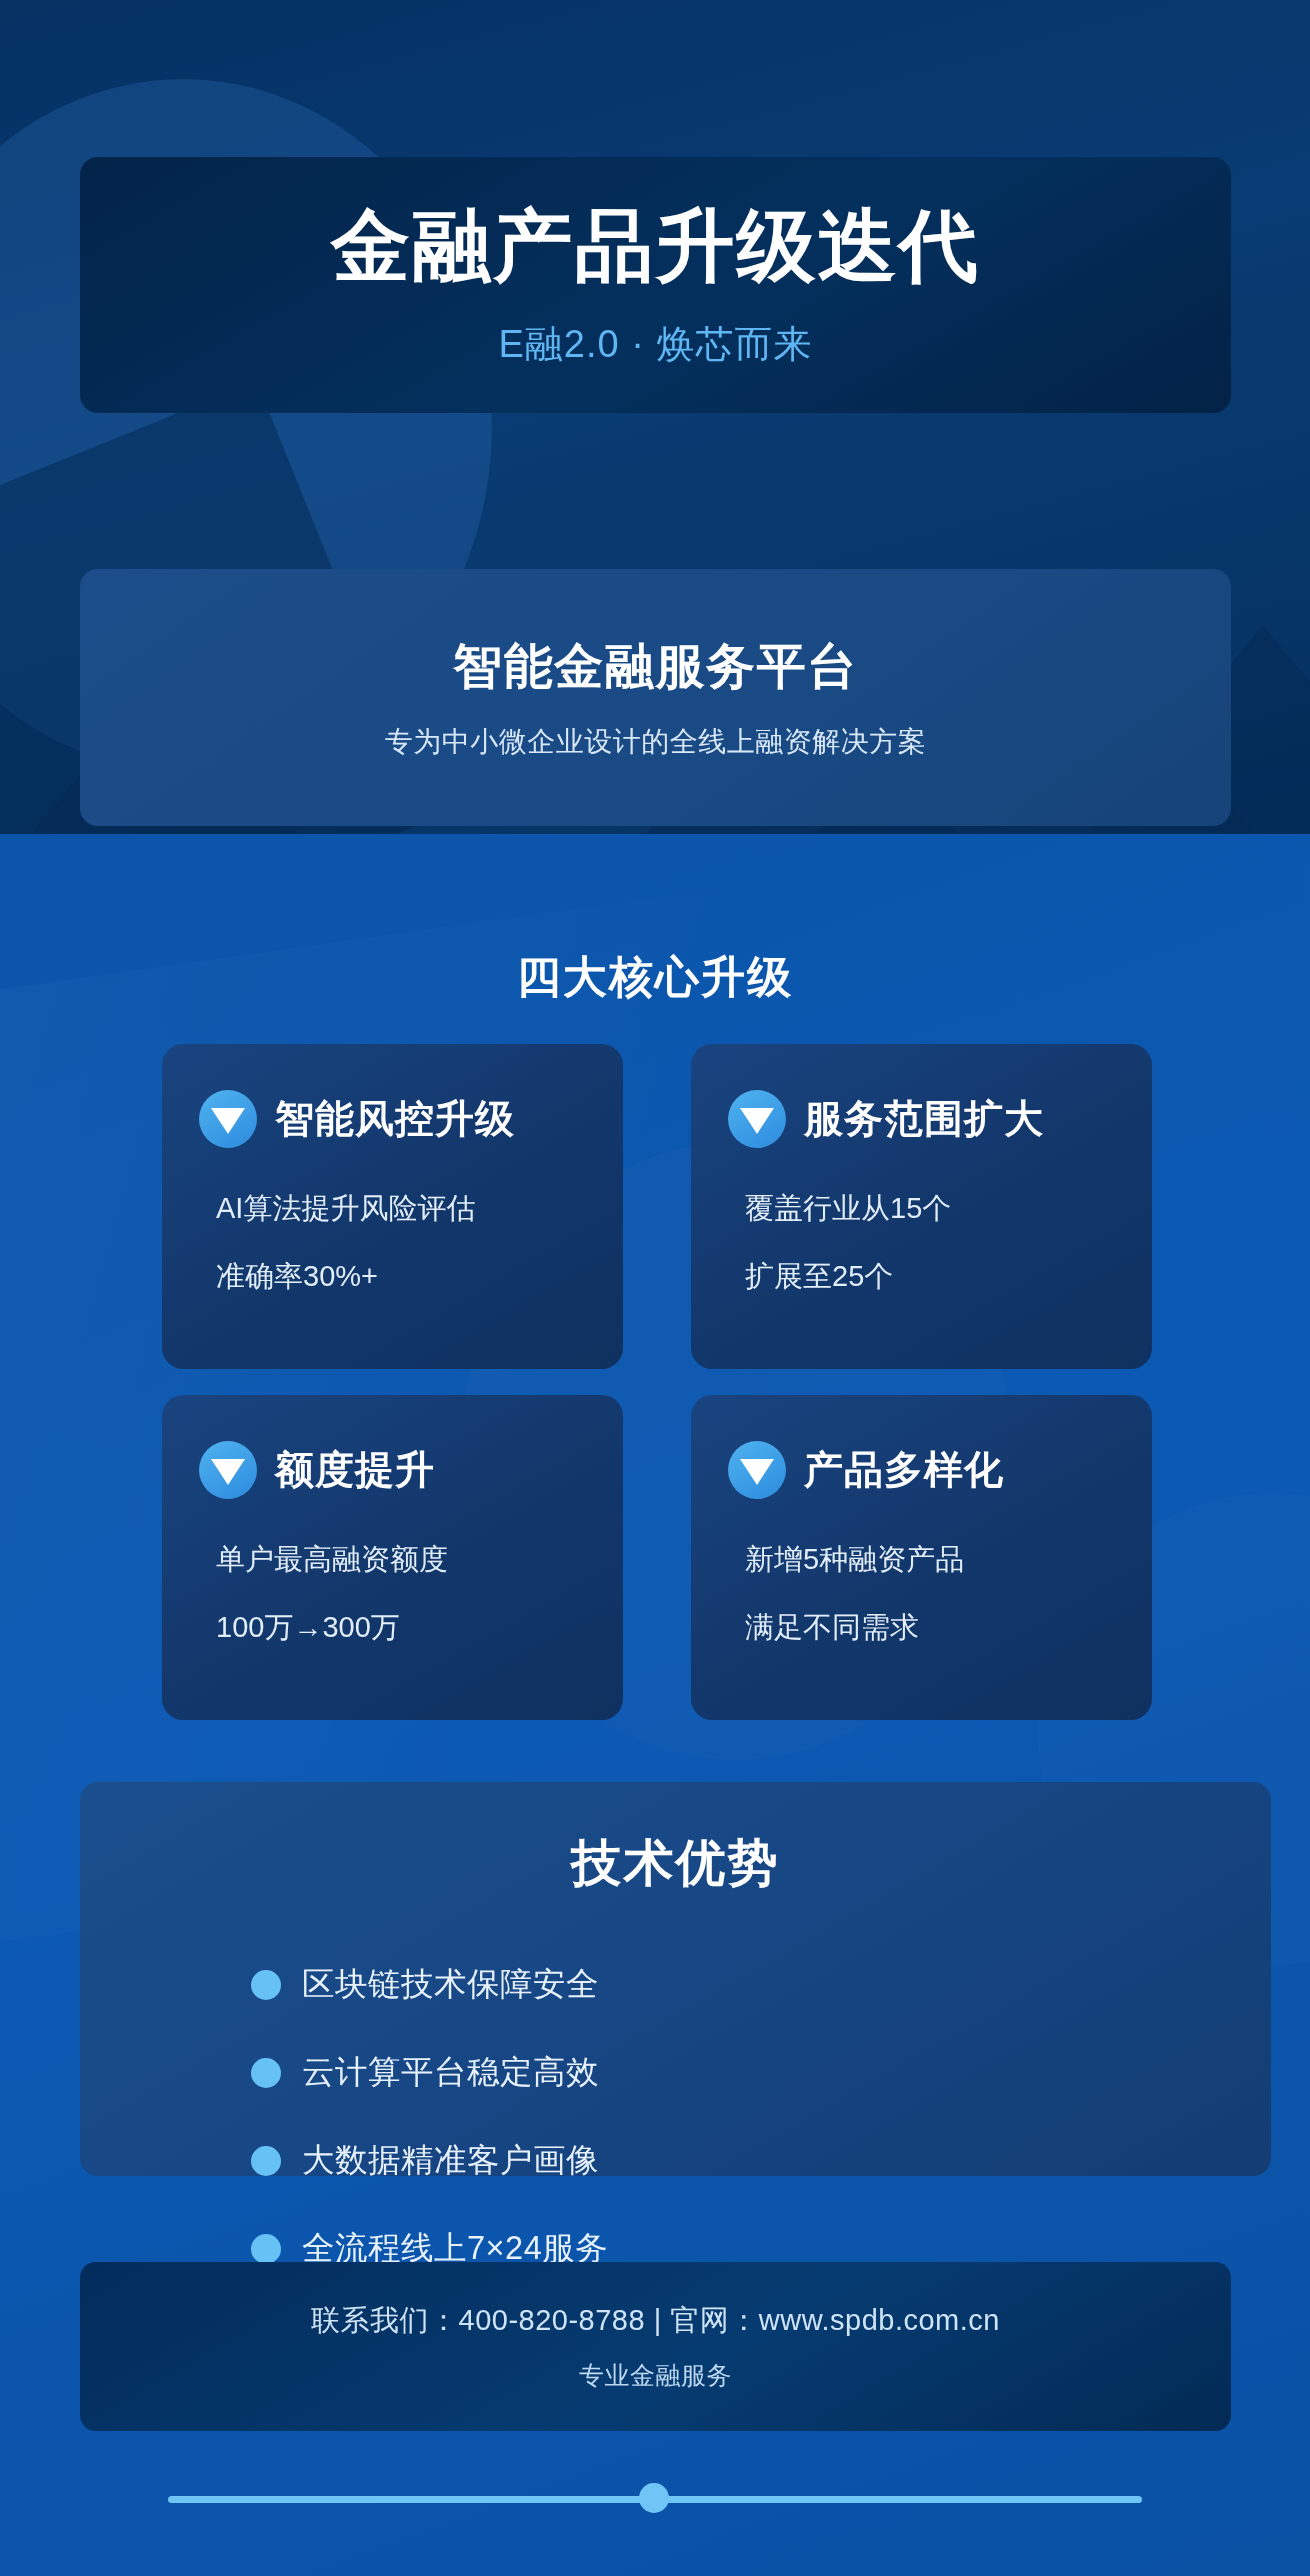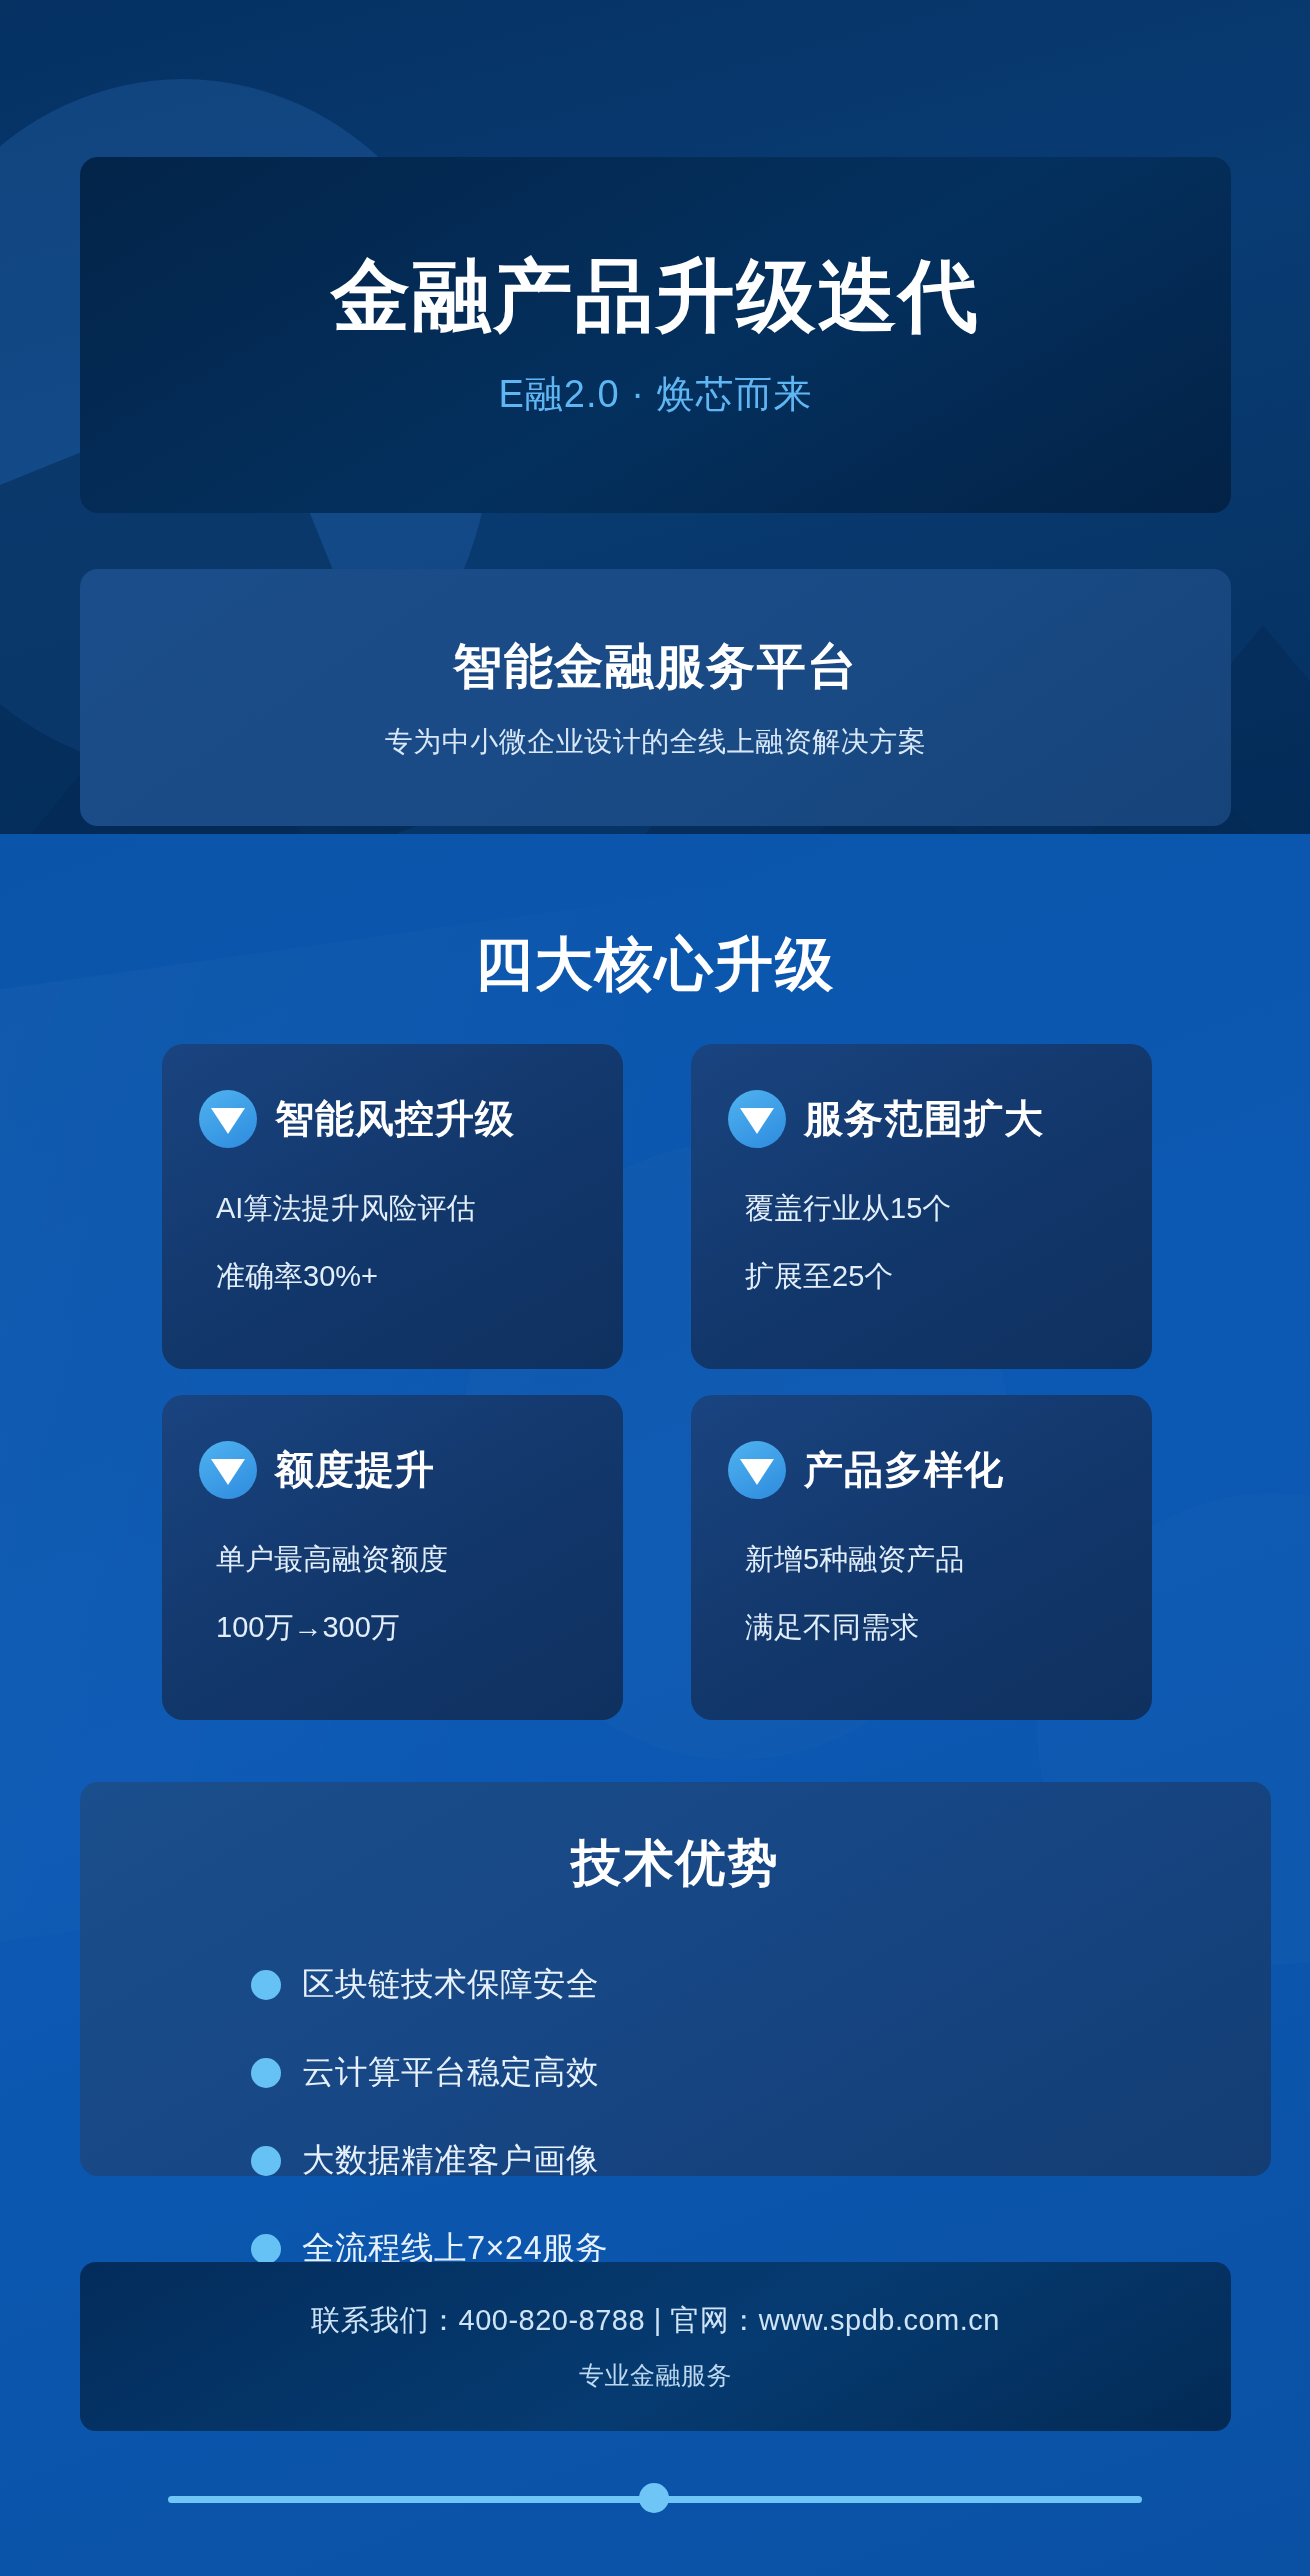--- a/index.html
+++ b/index.html
@@ -101,21 +101,21 @@
     position: absolute;
     inset: 0;
   }
 
   
   .hero-card {
     position: absolute;
     left: 80px;
     top: 157px;
     width: 1151px;
-    height: 356px;
+    height: 256px;
     border-radius: 18px;
     background: linear-gradient(150deg, #032449 0%, #04305E 55%, #032246 100%);
     display: flex;
     flex-direction: column;
     align-items: center;
     justify-content: center;
   }
   .hero-title {
     font-size: 79px;
     font-weight: 700;
@@ -161,23 +161,23 @@
     font-weight: 400;
     color: #D8E8F8;
     letter-spacing: 0.5px;
     text-align: center;
   }
 
   
   .section-title {
     position: absolute;
     left: 0; right: 0;
-    top: 926px;
-    text-align: center;
-    font-size: 58px;
+    top: 948px;
+    text-align: center;
+    font-size: 44px;
     font-weight: 700;
     color: #ffffff;
     letter-spacing: 2.1px;
   }
 
   
   .feature-grid {
     position: absolute;
     left: 162px;
     top: 1044px;

